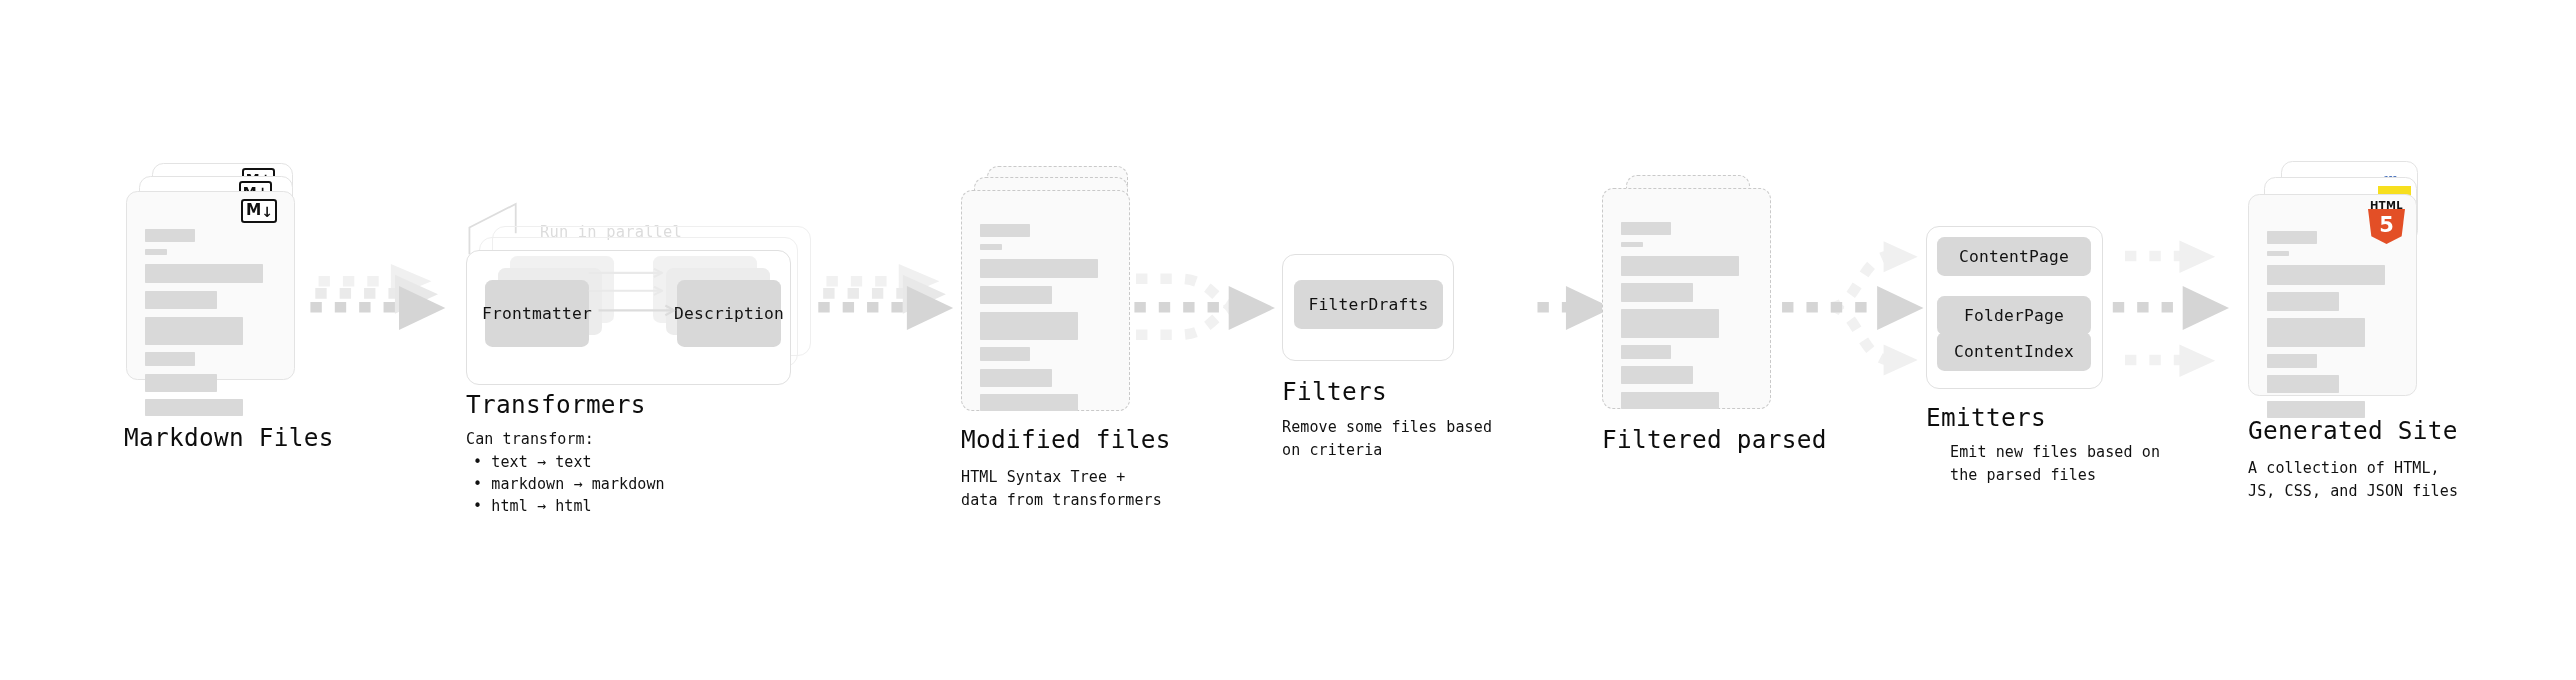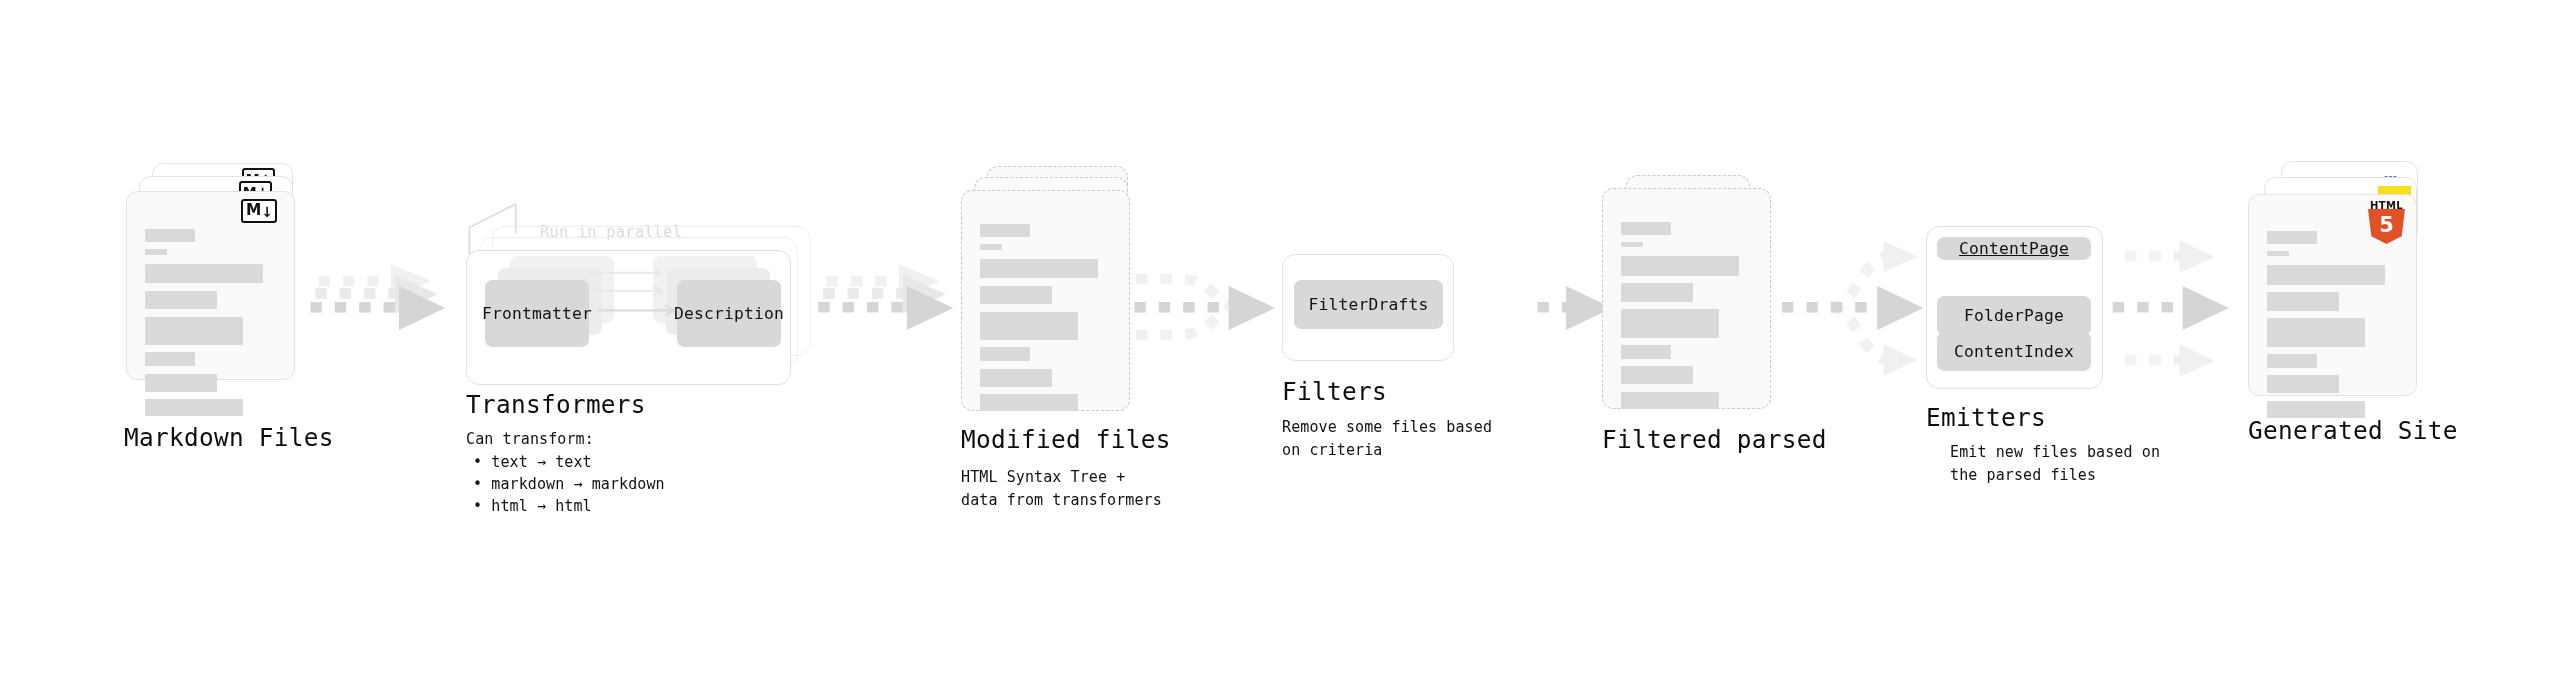--- a/index.html
+++ b/index.html
@@ -272,21 +272,21 @@
         <div class="bar" style="width:98px;height:28.4px;"></div>
         <div class="bar" style="width:50px;height:14px;"></div>
         <div class="bar" style="width:72px;height:18px;"></div>
         <div class="bar" style="width:98px;height:17px;"></div>
       </div>
     </div>
   </div>
   <div class="title" style="left:1602px;top:427px;">Filtered parsed</div>
 
   <div class="gbox" style="left:1926px;top:226px;width:177px;height:163px;"></div>
-  <div class="chip" style="left:1937px;top:237px;width:154px;height:23px;text-decoration:underline;">
+  <div class="chip" style="left:1937px;top:237px;width:154px;height:39px;">
     <span>ContentPage</span>
   </div>
   <div class="chip" style="left:1937px;top:296px;width:154px;height:39px;">
     <span>FolderPage</span>
   </div>
   <div class="chip" style="left:1937px;top:332px;width:154px;height:39px;">
     <span>ContentIndex</span>
   </div>
   <div class="title" style="left:1926px;top:405px;">Emitters</div>
   <div class="sub" style="left:1926px;top:441px;margin-left:24px;">Emit new files based on
@@ -313,15 +313,17 @@
         <div class="bar" style="width:72px;height:18px;"></div>
         <div class="bar" style="width:98px;height:17px;"></div>
       </div>
     </div>
     <div class="html5" style="left:120px;top:39px;">
       <span class="lbl">HTML</span>
       <span class="shield"></span>
     </div>
   </div>
   <div class="title" style="left:2248px;top:418px;">Generated Site</div>
+  <div class="sub" style="left:2248px;top:457px;">A collection of HTML,
+JS, CSS, and JSON files</div>
 
 </div>
 
 
 </body></html>

